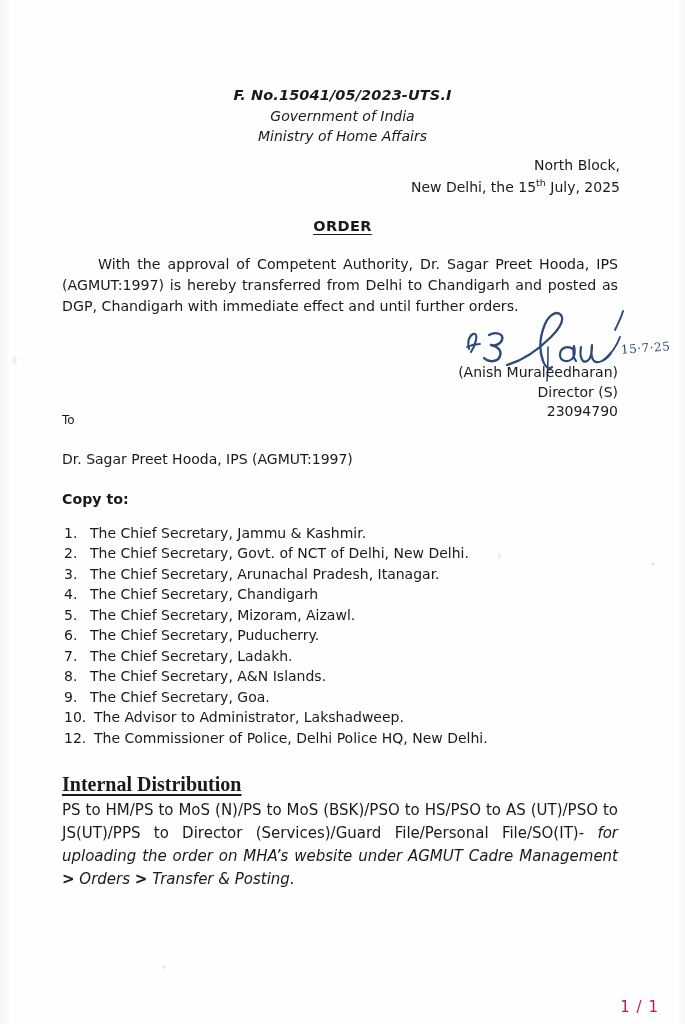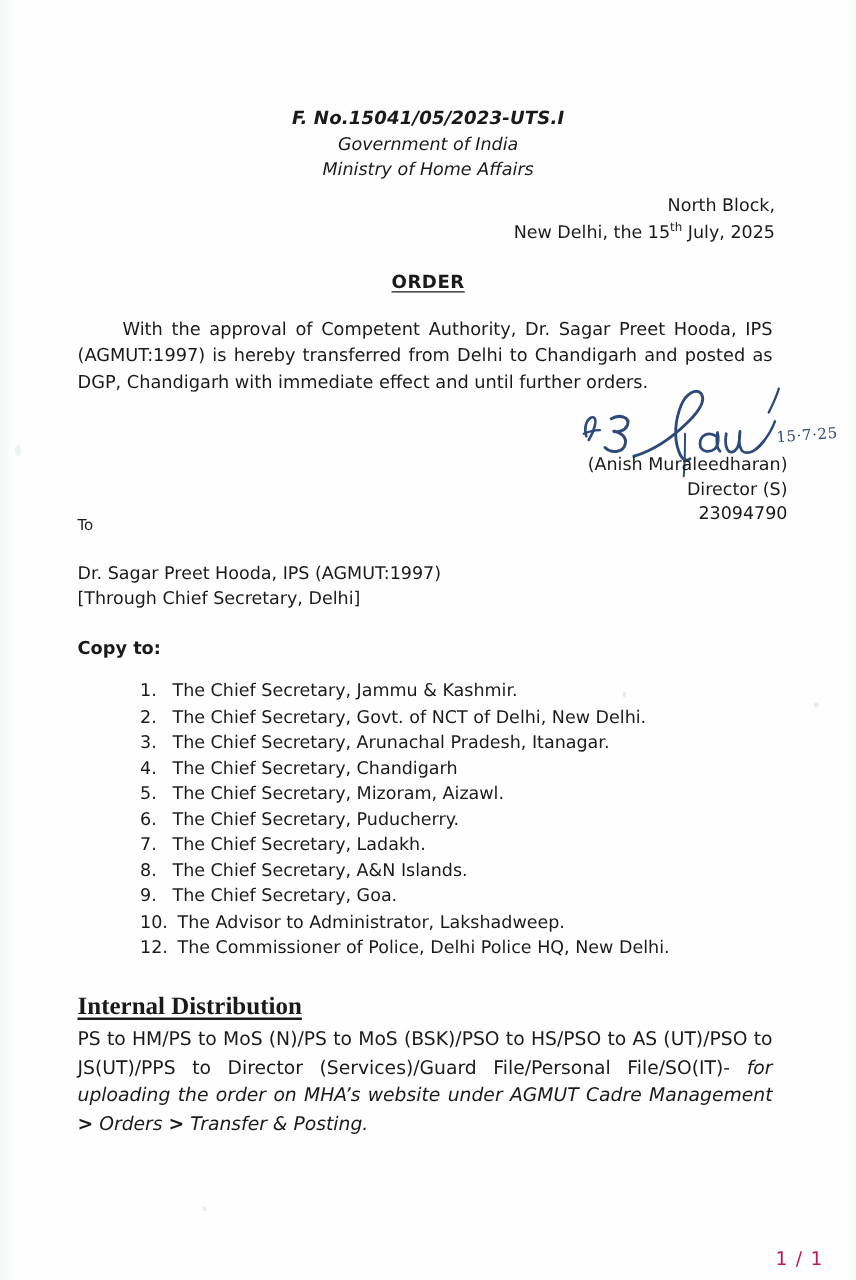--- a/index.html
+++ b/index.html
@@ -112,21 +112,21 @@
     top: 24px;
     font-family: "DejaVu Serif", serif;
     font-size: 12px;
     color: #2d4a7a;
     transform: rotate(-4deg);
     letter-spacing: 0.5px;
     white-space: nowrap;
   }
   .signatory {
     position: absolute;
-    left: 12px;
+    left: 0;
     top: 46px;
     width: 618px;
     text-align: right;
     font-size: 14px;
     line-height: 1.42;
   }
 
   
   .to-label {
     margin: 0 0 0 62px;
@@ -139,21 +139,21 @@
   }
   .copy-to {
     margin: 22px 0 0 62px;
     font-size: 14.2px;
     font-weight: bold;
   }
 
   
   ol.dist-list {
     margin: 16px 0 0 0;
-    padding: 0 0 0 112px;
+    padding: 0 0 0 64px;
     list-style: none;
     font-size: 14px;
     line-height: 1.465;
   }
   ol.dist-list li {
     position: relative;
     white-space: nowrap;
   }
   ol.dist-list li .num {
     display: inline-block;
@@ -267,21 +267,20 @@
         <div>(Anish Muraleedharan)</div>
         <div>Director (S)</div>
         <div>23094790</div>
       </div>
     </div>
 
     <div class="to-label">To</div>
 
     <div class="addressee">
       <div>Dr. Sagar Preet Hooda, IPS (AGMUT:1997)</div>
-      <div>[Through Chief Secretary, Delhi]</div>
     </div>
 
     <div class="copy-to">Copy to:</div>
 
     <ol class="dist-list">
       <li><span class="num">1.</span><span>The Chief Secretary, Jammu &amp; Kashmir.</span></li>
       <li><span class="num">2.</span><span>The Chief Secretary, Govt. of NCT of Delhi, New Delhi.</span></li>
       <li><span class="num">3.</span><span>The Chief Secretary, Arunachal Pradesh, Itanagar.</span></li>
       <li><span class="num">4.</span><span>The Chief Secretary, Chandigarh</span></li>
       <li><span class="num">5.</span><span>The Chief Secretary, Mizoram, Aizawl.</span></li>

